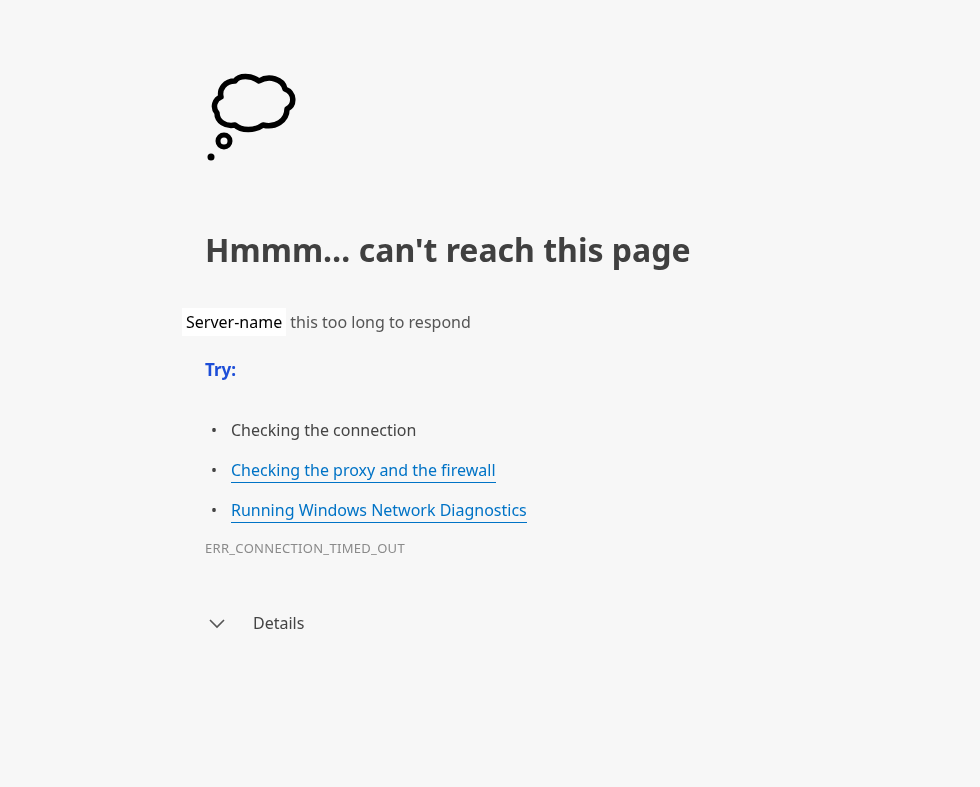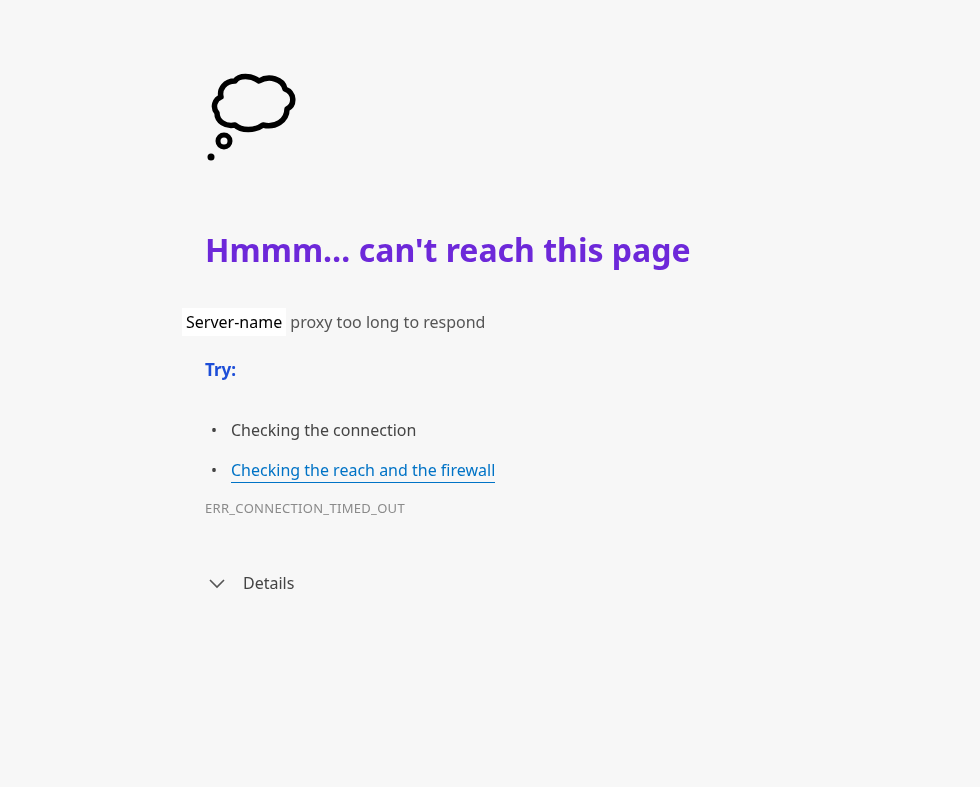--- a/index.html
+++ b/index.html
@@ -15,21 +15,21 @@
       padding-top: 73px;
       padding-left: 205px;
     }
     .thought-icon {
       margin-bottom: 60px;
       margin-left: 2px;
     }
     .page-title {
       font-size: 32px;
       font-weight: 700;
-      color: #6d28d9;
+      color: #404040;
       margin-bottom: 40px;
     }
     .server-line {
       font-size: 16px;
       color: #555;
       margin-bottom: 25px;
       margin-left: -23px;
     }
     .server-line .server-name {
       font-weight: 400;
@@ -82,21 +82,21 @@
       padding: 10px 32px;
       font-size: 15px;
       font-weight: 600;
       font-family: inherit;
       cursor: pointer;
     }
     .details-toggle {
       margin-top: 55px;
       display: flex;
       align-items: flex-start;
-      gap: 18px;
+      gap: 28px;
       cursor: pointer;
       color: #444;
       font-size: 16px;
       padding-left: 4px;
     }
     .chevron {
       display: inline-block;
     }
   </style>
 </head>
@@ -116,31 +116,34 @@
                C 76 6, 62 2, 52 8
                C 44 2, 32 2, 28 8 Z" fill="none" stroke="#000" stroke-width="5.5" stroke-linejoin="round"></path>
       <circle cx="17" cy="68" r="6" fill="none" stroke="#000" stroke-width="5"></circle>
       <circle cx="4" cy="84" r="3.5" fill="#000"></circle>
     </svg>
   </div>
 
   <h1 class="page-title">Hmmm… can't reach this page</h1>
 
   <div class="server-line">
-    <span class="server-name">Server-name</span><span> proxy too long to respond</span>
+    <span class="server-name">Server-name</span><span> this too long to respond</span>
   </div>
 
   <div class="try-label">Try:</div>
 
   <ul>
     <li>
       <span>Checking the connection</span>
     </li>
     <li>
-      <span class="link">Checking the reach and the firewall</span>
+      <span class="link">Checking the proxy and the firewall</span>
+    </li>
+    <li>
+      <span class="link">Running Windows Network Diagnostics</span>
     </li>
   </ul>
 
   <div class="error-code">ERR_CONNECTION_TIMED_OUT</div>
 
 
   <div class="details-toggle">
     <span class="chevron">
       <svg width="16" height="10" viewBox="0 0 16 10">
         <path d="M 1 1 L 8 8 L 15 1" fill="none" stroke="#555" stroke-width="1.6"></path>

